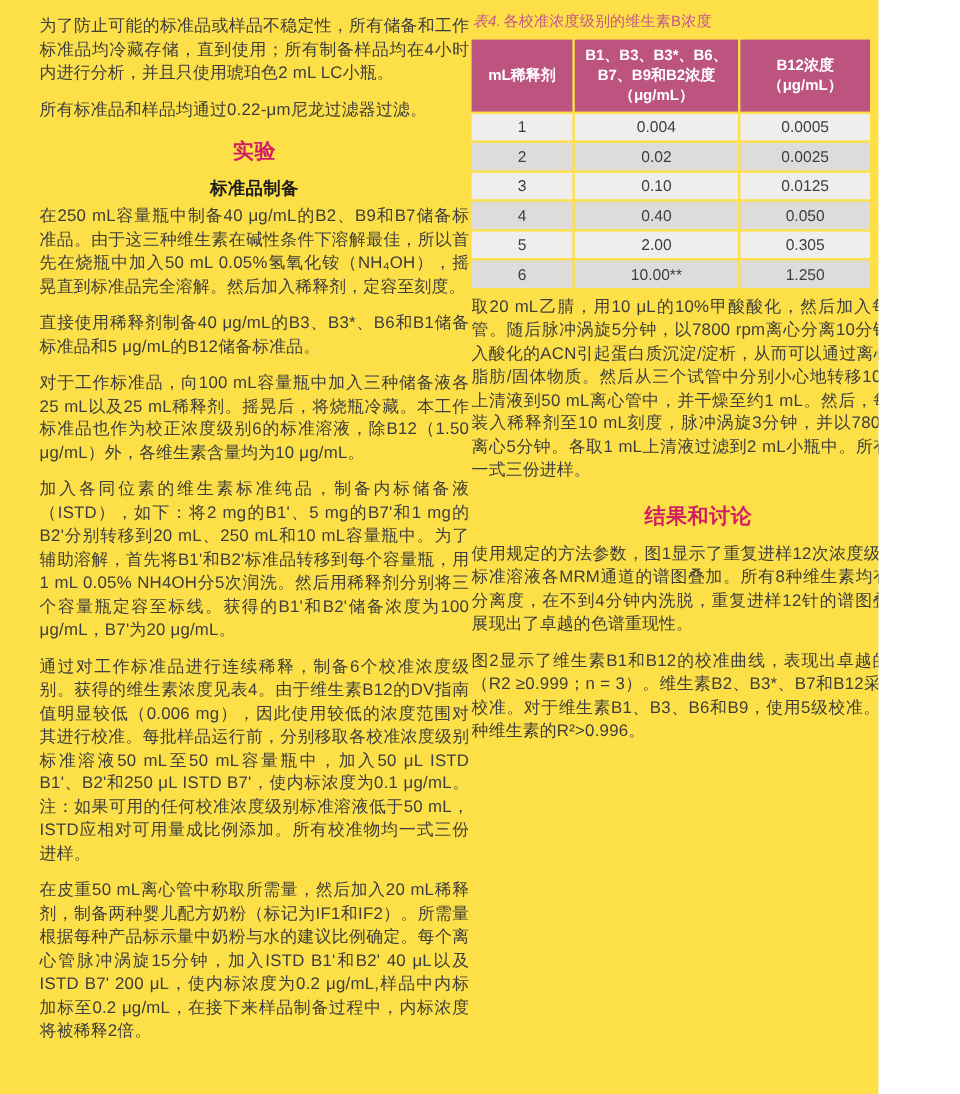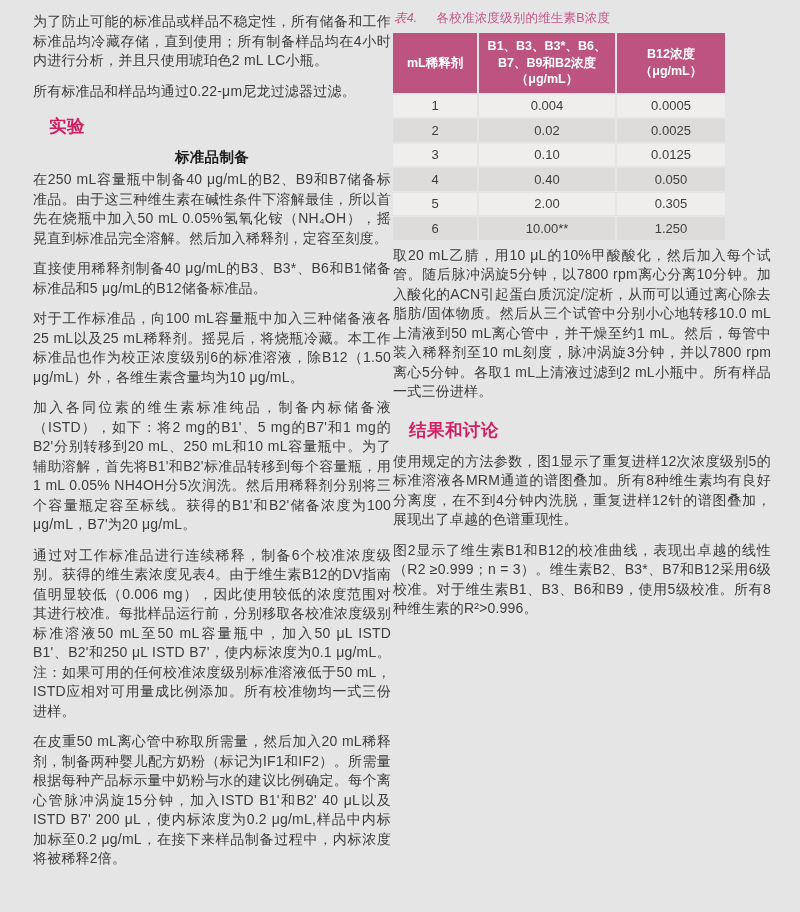--- a/index.html
+++ b/index.html
@@ -2,42 +2,42 @@
 <html lang="zh"><head>
 <meta charset="utf-8">
 <style>
   html,body{margin:0;padding:0;background:#ffffff;}
   body{
     width:800px;height:912px;
     font-family:"Liberation Sans","DejaVu Sans",sans-serif;
     color:#3d3d3d;
     -webkit-font-smoothing:antialiased;
   }
-  .page{position:relative;width:800px;height:912px;background:#e5e5e5;overflow:hidden;}
+  .page{position:relative;width:732px;height:912px;background:#fde047;overflow:hidden;}
   .col{position:absolute;top:0;}
   .col-left{left:33px;top:12px;width:358px;}
   .col-right{left:393px;top:4px;width:378px;}
   p.body-text{
     font-size:14px;line-height:19.5px;margin:0 0 11px 0;
     text-align:justify;letter-spacing:0.2px;
   }
   h2.section-heading{
     font-size:17.5px;font-weight:bold;color:#d21e64;
-    margin:15px 0 10px 16px;letter-spacing:0.5px;
+    margin:15px 0 10px 0;letter-spacing:0.5px;text-align:center;
   }
   h3.sub-heading{
     font-size:14.5px;font-weight:bold;color:#1c1c1c;
     margin:2px 0 3px 0;letter-spacing:0.3px;text-align:center;
   }
   .col-left h2.section-heading{margin-top:13px;}
   
   .table-caption{
     font-size:12.5px;color:#c4578a;margin:6px 0 4px 1px;letter-spacing:0.2px;
   }
-  .cap-prefix{font-style:italic;margin-right:19px;}
+  .cap-prefix{font-style:italic;margin-right:2px;}
   table.cal-table{
     border-collapse:separate;border-spacing:2px;
     margin:0 0 4px -2px;table-layout:fixed;
   }
   table.cal-table col.c1{width:84px;}
   table.cal-table col.c2{width:136px;}
   table.cal-table col.c3{width:108px;}
   table.cal-table th{
     background:#bd5480;color:#ffffff;font-size:12.5px;font-weight:bold;
     text-align:center;vertical-align:middle;padding:5px 5px;line-height:1.32;

